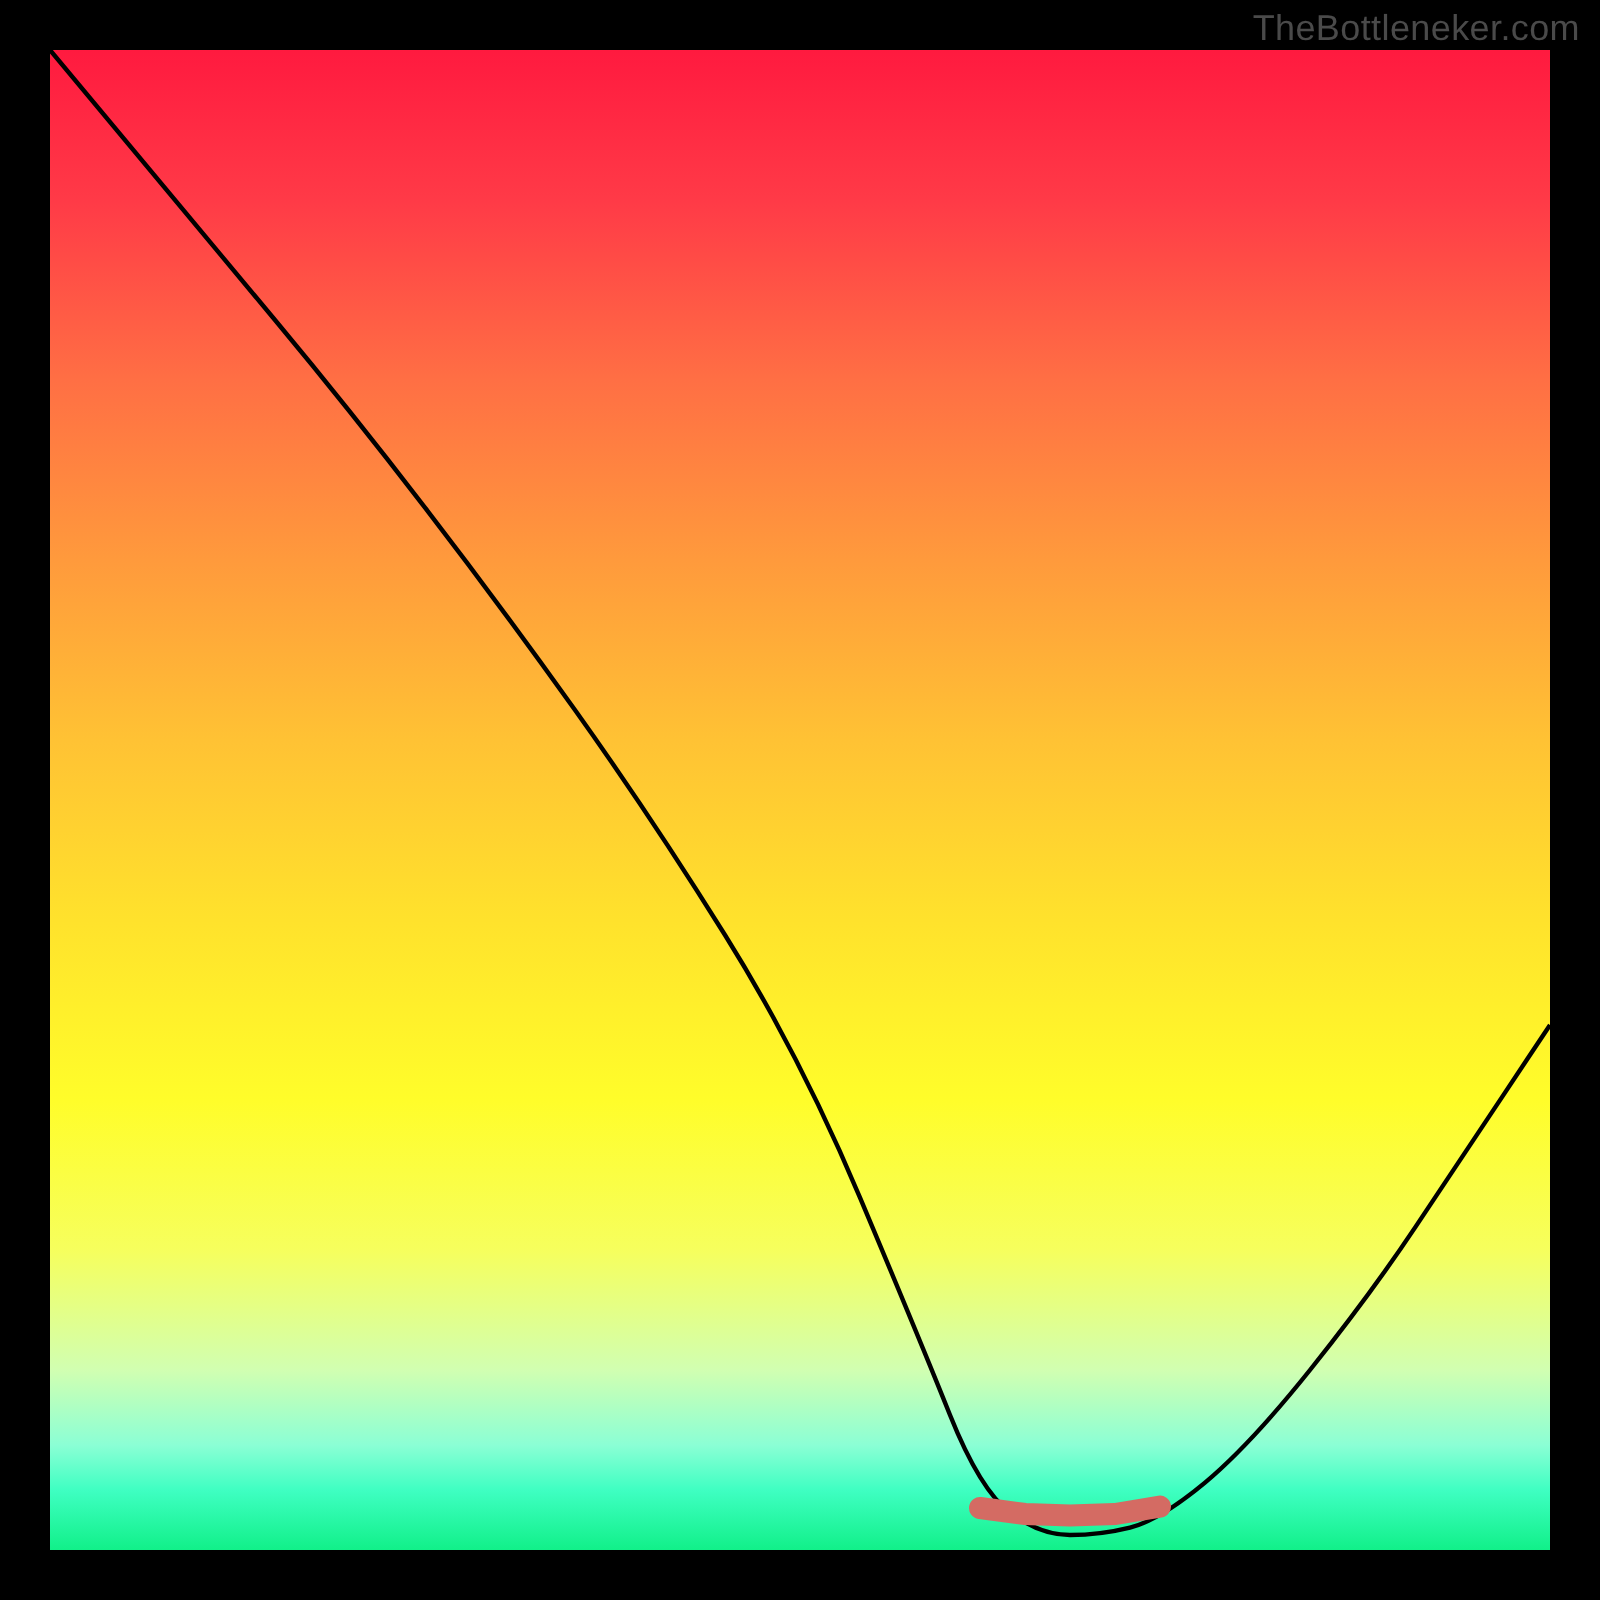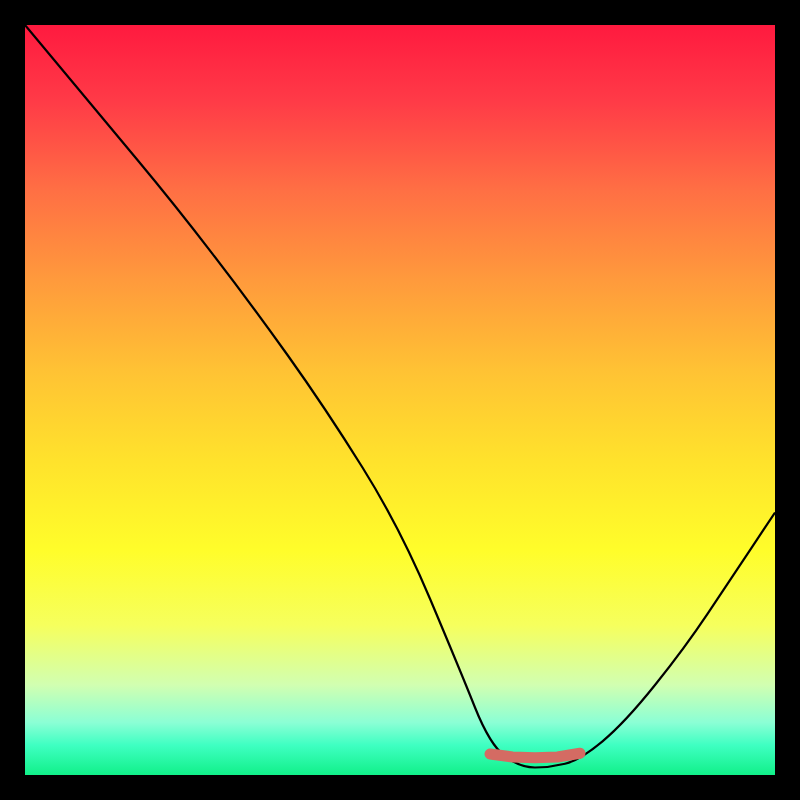--- a/index.html
+++ b/index.html
@@ -50,13 +50,14 @@
 </head>
 <body>
 
 <div class="frame">
   <div class="plot-area">
     <svg class="curve" viewBox="0 0 750 750" preserveAspectRatio="none">
       <path fill="none" stroke="#000000" stroke-width="2.2" d="M0.0 0.0 Q75.0 90.0 112.5 135.0 Q150.0 180.0 187.5 228.8 Q225.0 277.5 262.5 330.0 Q300.0 382.5 337.5 442.5 Q375.0 502.5 405.0 573.8 Q435.0 645.0 450.0 682.5 Q465.0 720.0 480.0 731.3 Q495.0 742.5 510.0 742.5 Q525.0 742.5 540.0 738.8 Q555.0 735.0 577.5 716.3 Q600.0 697.5 630.0 660.0 Q660.0 622.5 682.5 588.8 Q705.0 555.0 727.5 521.3 T750.0 487.5" id="curve-path"></path>
       <path fill="none" stroke="#d46b63" stroke-width="11" stroke-linecap="round" d="M465.0 729.0 L487.5 732.0 L510.0 732.8 L532.5 732.0 L555.0 728.3" id="marker-path"></path>
     </svg>
   </div>
+  <div class="attribution">TheBottleneker.com</div>
 </div>
 
 </body></html>

